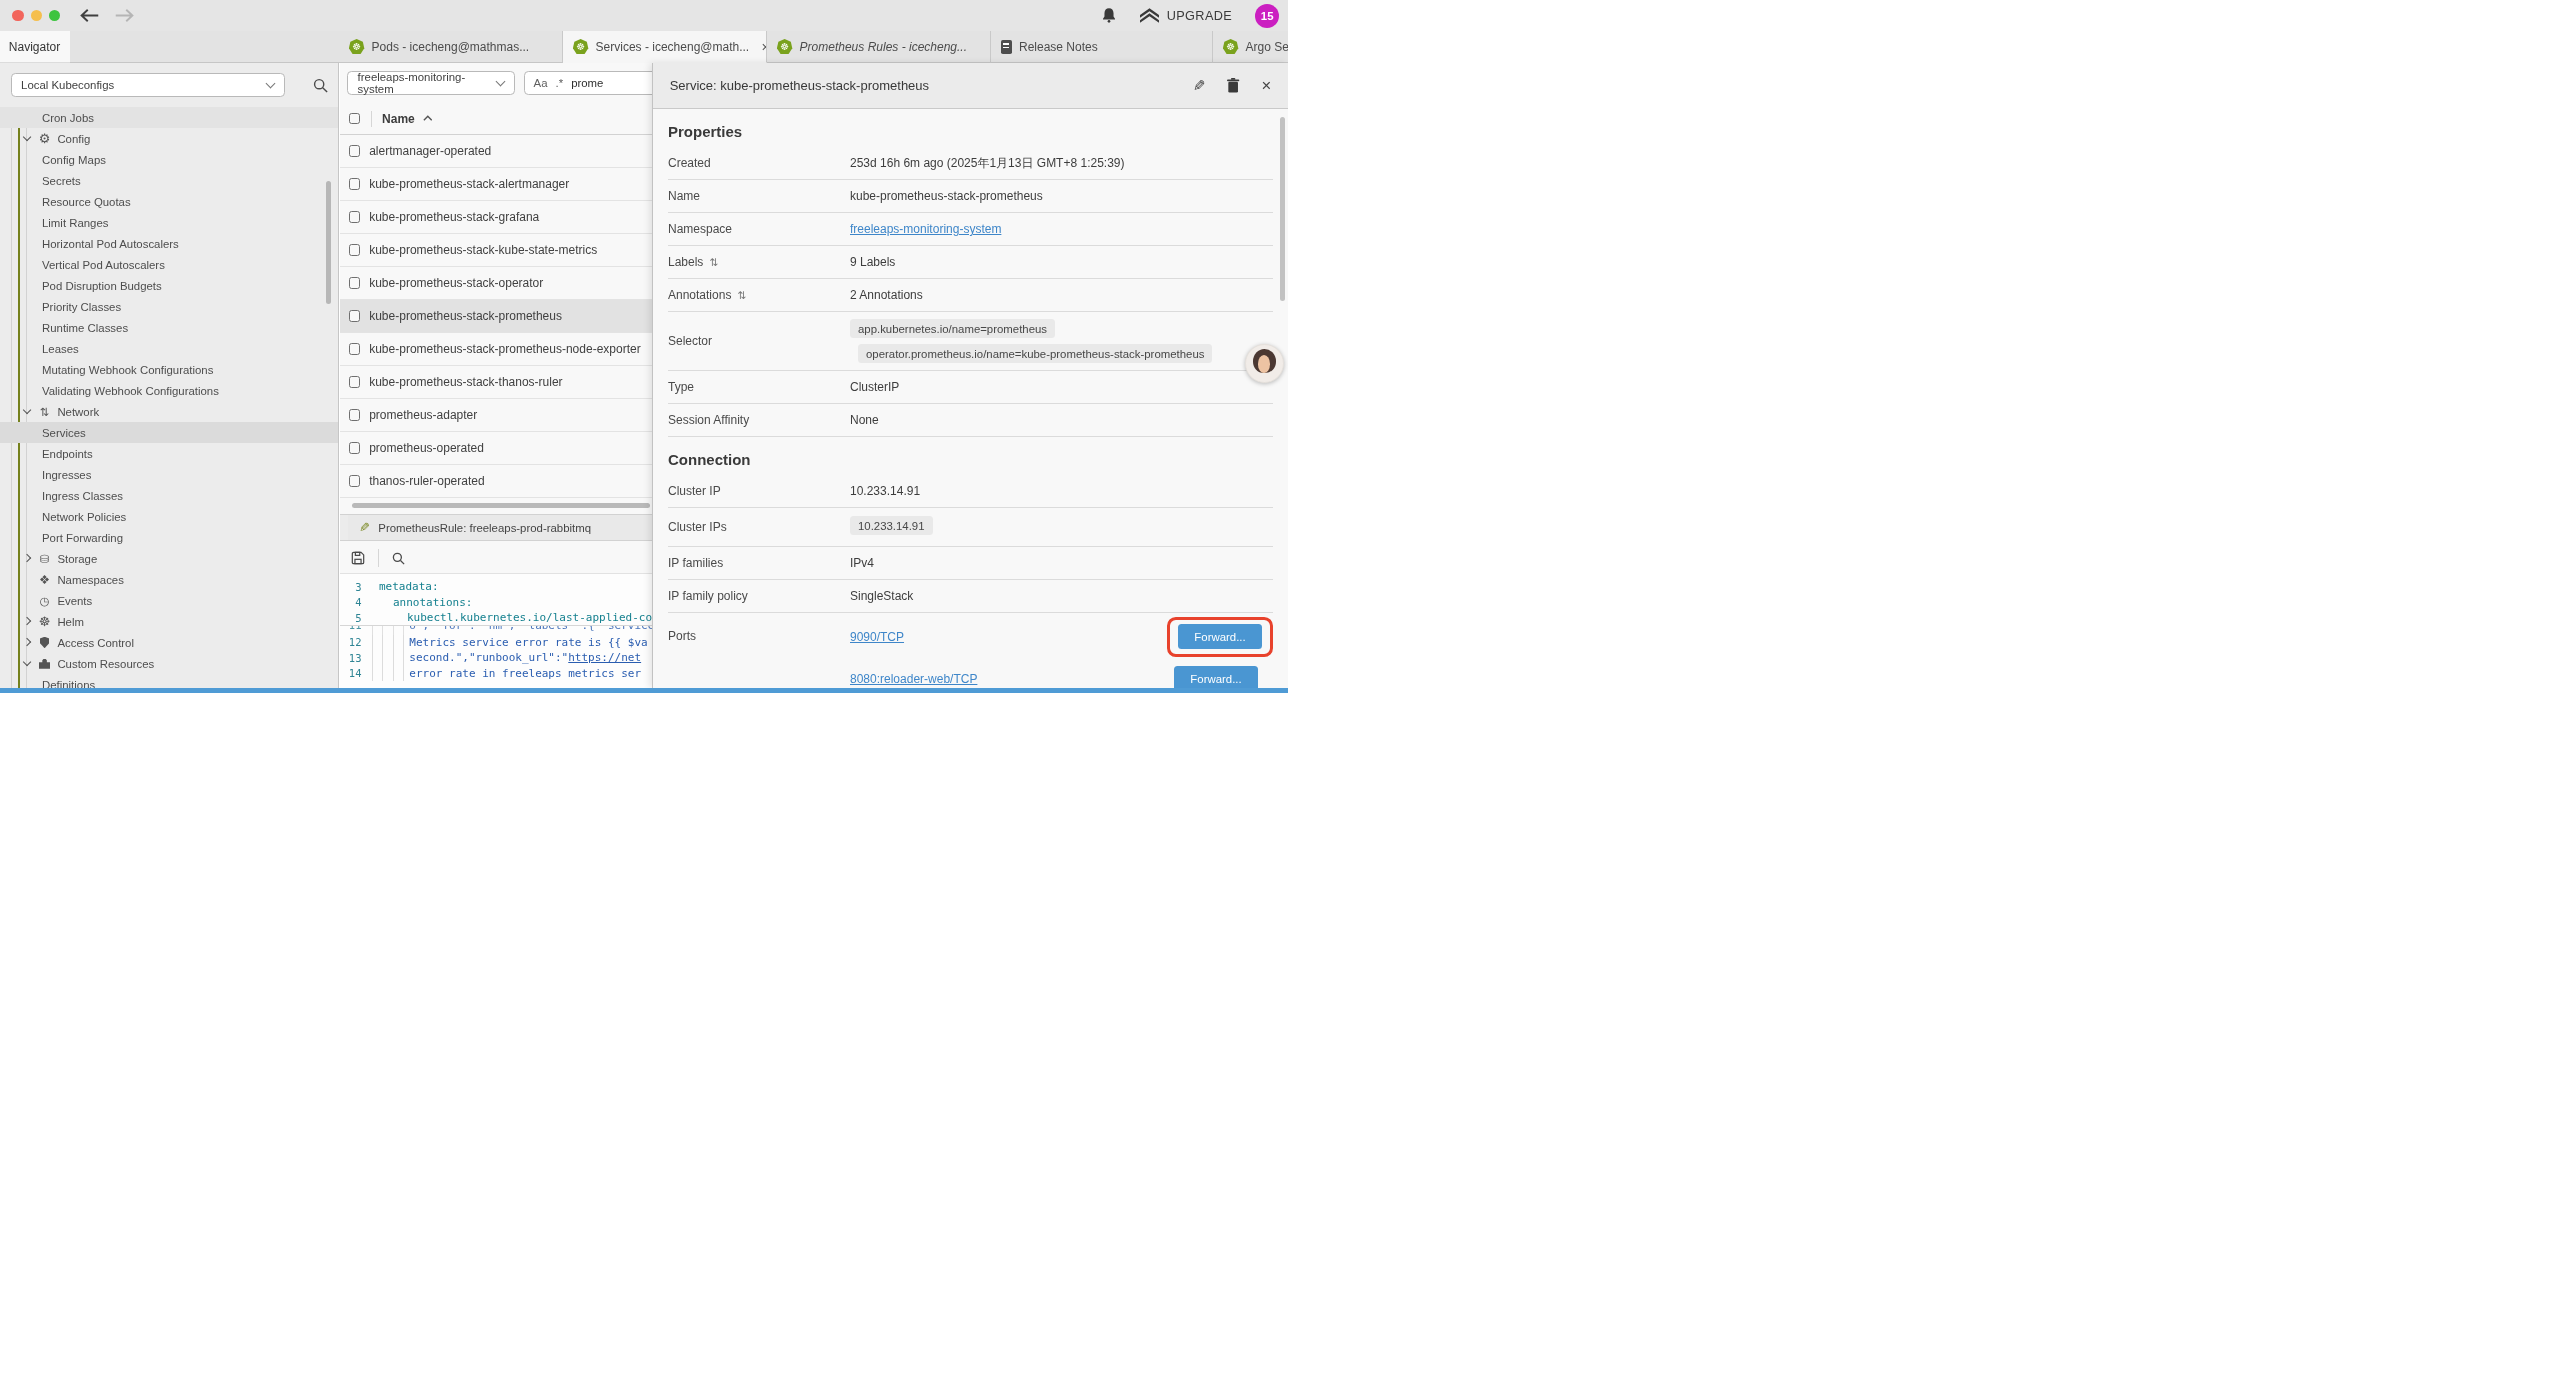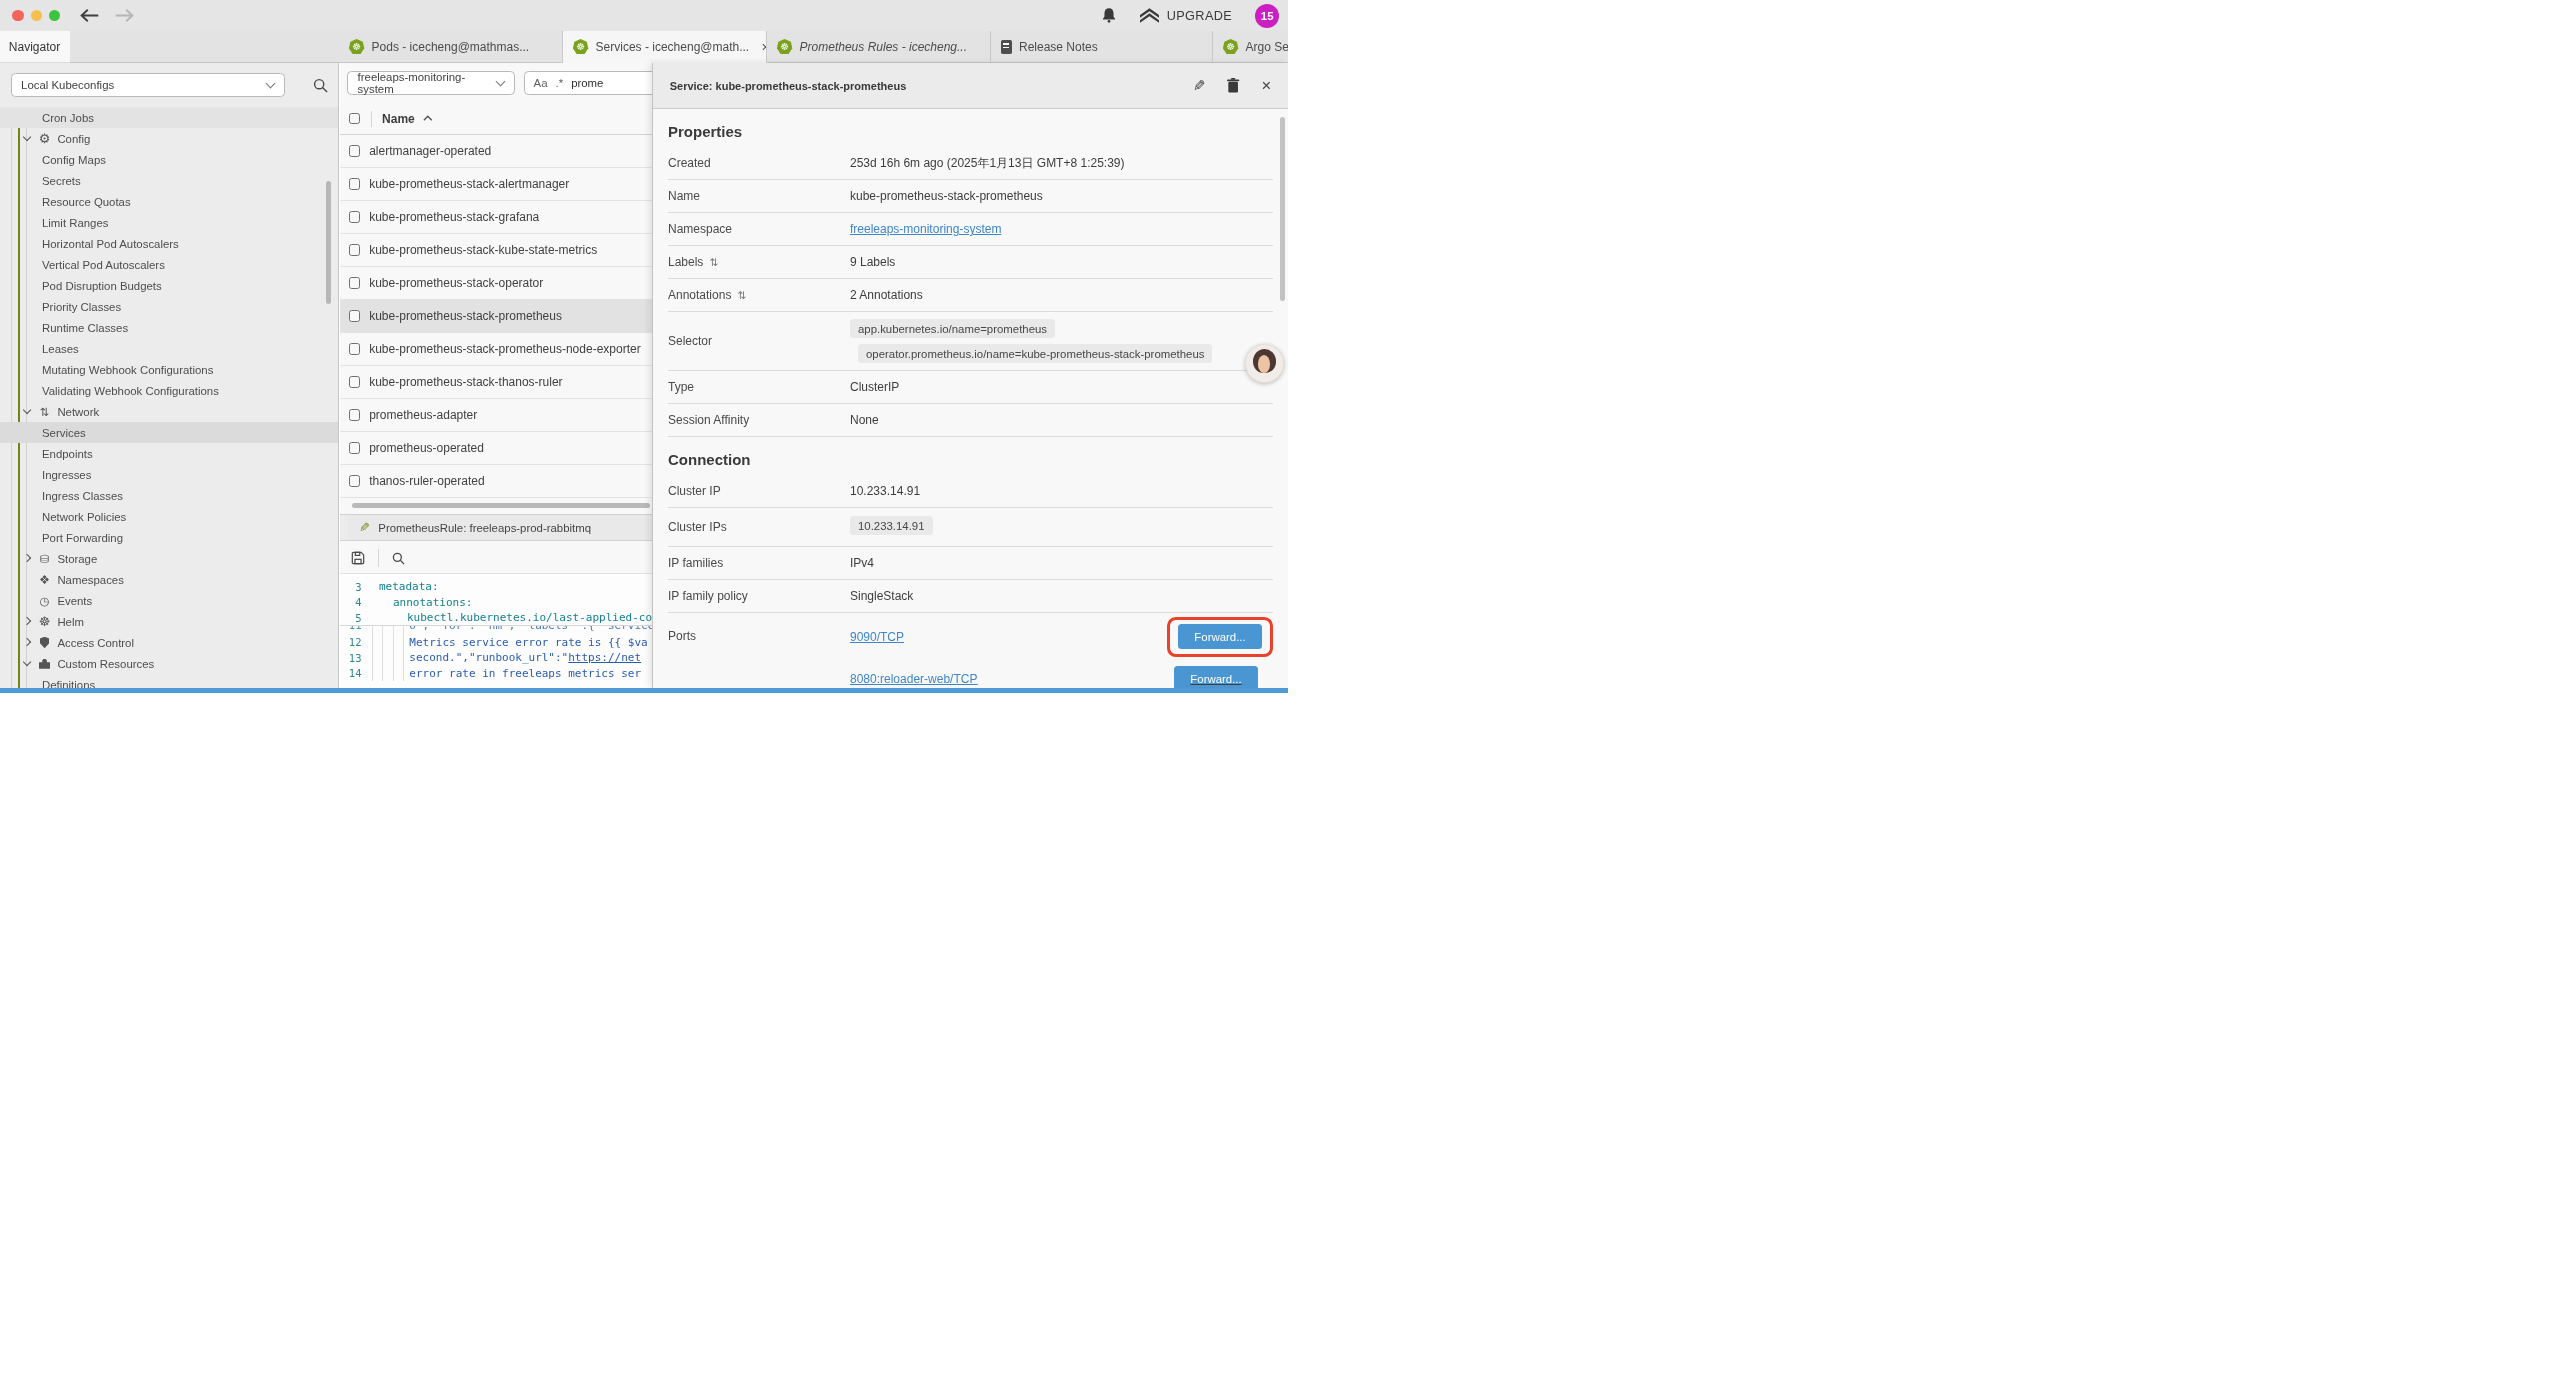--- a/index.html
+++ b/index.html
@@ -88,21 +88,21 @@
   .ylnk { color:#2a5db0; text-decoration:underline; }
   .ind1{ padding-left:7px; } .ind2{ padding-left:21px; } .ind3{ padding-left:35px; }
   .iguides { width:32px; flex:none; align-self:stretch; margin-right:5.3px;
      background:repeating-linear-gradient(90deg,#dcdcdc 0 0.9px,transparent 0.9px 10.5px); }
   .cline.clip { height:9.6px; overflow:hidden; align-items:flex-start; border-top:0.9px solid #d0d0d0; opacity:.85; }
   .cline.clip > span:not(.iguides) { margin-top:-7px; }
 
   
   .detail { position:absolute; top:63px; left:652px; right:0; bottom:5.3px; background:#f8f8f8; border-left:0.9px solid #c2c2c2; box-shadow:-2.6px 0 7px rgba(0,0,0,.10); z-index:10; }
   .detail-header { height:46px; background:#ebebeb; border-bottom:0.9px solid #c9c9c9; display:flex; align-items:center; padding:0 16.7px; }
-  .detail-title { font-size:11px; font-weight:bold; color:#383838; }
+  .detail-title { font-size:13px; font-weight:normal; color:#383838; }
   .dh-icons { margin-left:auto; display:flex; align-items:center; gap:22px; }
   .hdr-pencil::before { content:"✎"; }
   .hdr-pencil { font-size:15px; color:#3a3a3a; transform:scaleX(-1); display:inline-block; cursor:pointer; }
   .close-x { font-size:16.7px; color:#444; cursor:pointer; }
   .detail-body { position:absolute; top:46px; left:0; right:0; bottom:0; padding:8.8px 15px 0 15px; overflow:hidden; }
   .sec-h { font-size:15px; font-weight:bold; color:#3a3a3a; padding:5.3px 0 7px 0; }
   .sec-h.conn { padding-top:14px; }
   .prow { display:flex; align-items:center; min-height:33px; border-bottom:0.9px solid #dbdbdb; font-size:12px; }
   .plabel { width:182px; flex:none; color:#4a4a4a; display:flex; align-items:center; gap:6.1px; }
   .pvalue { color:#3d3d3d; flex:1; min-width:0; }
@@ -110,21 +110,21 @@
   .updown-mini { color:#777; font-size:10.5px; }
   .dlink { color:#3e86c9; text-decoration:underline; cursor:pointer; }
   .chip { background:#e9e9e9; border-radius:3.5px; padding:3.5px 8px; display:inline-block; color:#474747; font-size:11.4px; max-width:100%; overflow:hidden; text-overflow:ellipsis; white-space:nowrap; }
   .prow.selector { padding:7px 0; }
   .chips-col { display:flex; flex-direction:column; align-items:flex-start; gap:6.1px; }
   .chips-col .chip:nth-child(2) { margin-left:8px; }
   .prow.ports { border-bottom:none; align-items:flex-start; padding-top:3.5px; }
   .ports .plabel { padding-top:12.3px; }
   .ports-col { display:flex; flex-direction:column; gap:3.5px; }
   .port-line { display:flex; align-items:center; justify-content:space-between; }
-  .port-line.second { padding-right:15px; min-height:37px;text-decoration:underline; }
+  .port-line.second { padding-right:15px; min-height:37px; }
   .fwd { background:#4a96d2; color:#fff; border:none; border-radius:3.5px; font-size:11.4px; width:84px; height:25.4px; font-family:"Liberation Sans",sans-serif; cursor:pointer; }
   .red-annot { border:3.5px solid #e8422c; border-radius:8.8px; padding:4.4px 8px; }
   .detail-scroll { position:absolute; right:2.6px; top:54px; width:5.3px; height:184px; background:#c2c2c2; border-radius:2.6px; }
   .avatar { position:absolute; right:4.4px; top:281px; width:39px; height:39px; border-radius:50%; background:#f1ece8; border:1.8px solid #e6e1dc; box-shadow:0 0.9px 4.4px rgba(0,0,0,.25); overflow:hidden; }
   .avatar::before { content:""; position:absolute; left:7px; right:7px; top:3.5px; height:24.6px; background:#4b3832; border-radius:50% 50% 46% 46%; }
   .avatar::after { content:""; position:absolute; left:12.3px; right:12.3px; top:9.6px; height:18.4px; background:#edc3a3; border-radius:48%; }
 
   .bottombar { position:absolute; left:0; right:0; bottom:0; height:5.3px; background:#4f9bd5; z-index:20; }
 
   svg { display:block; }

